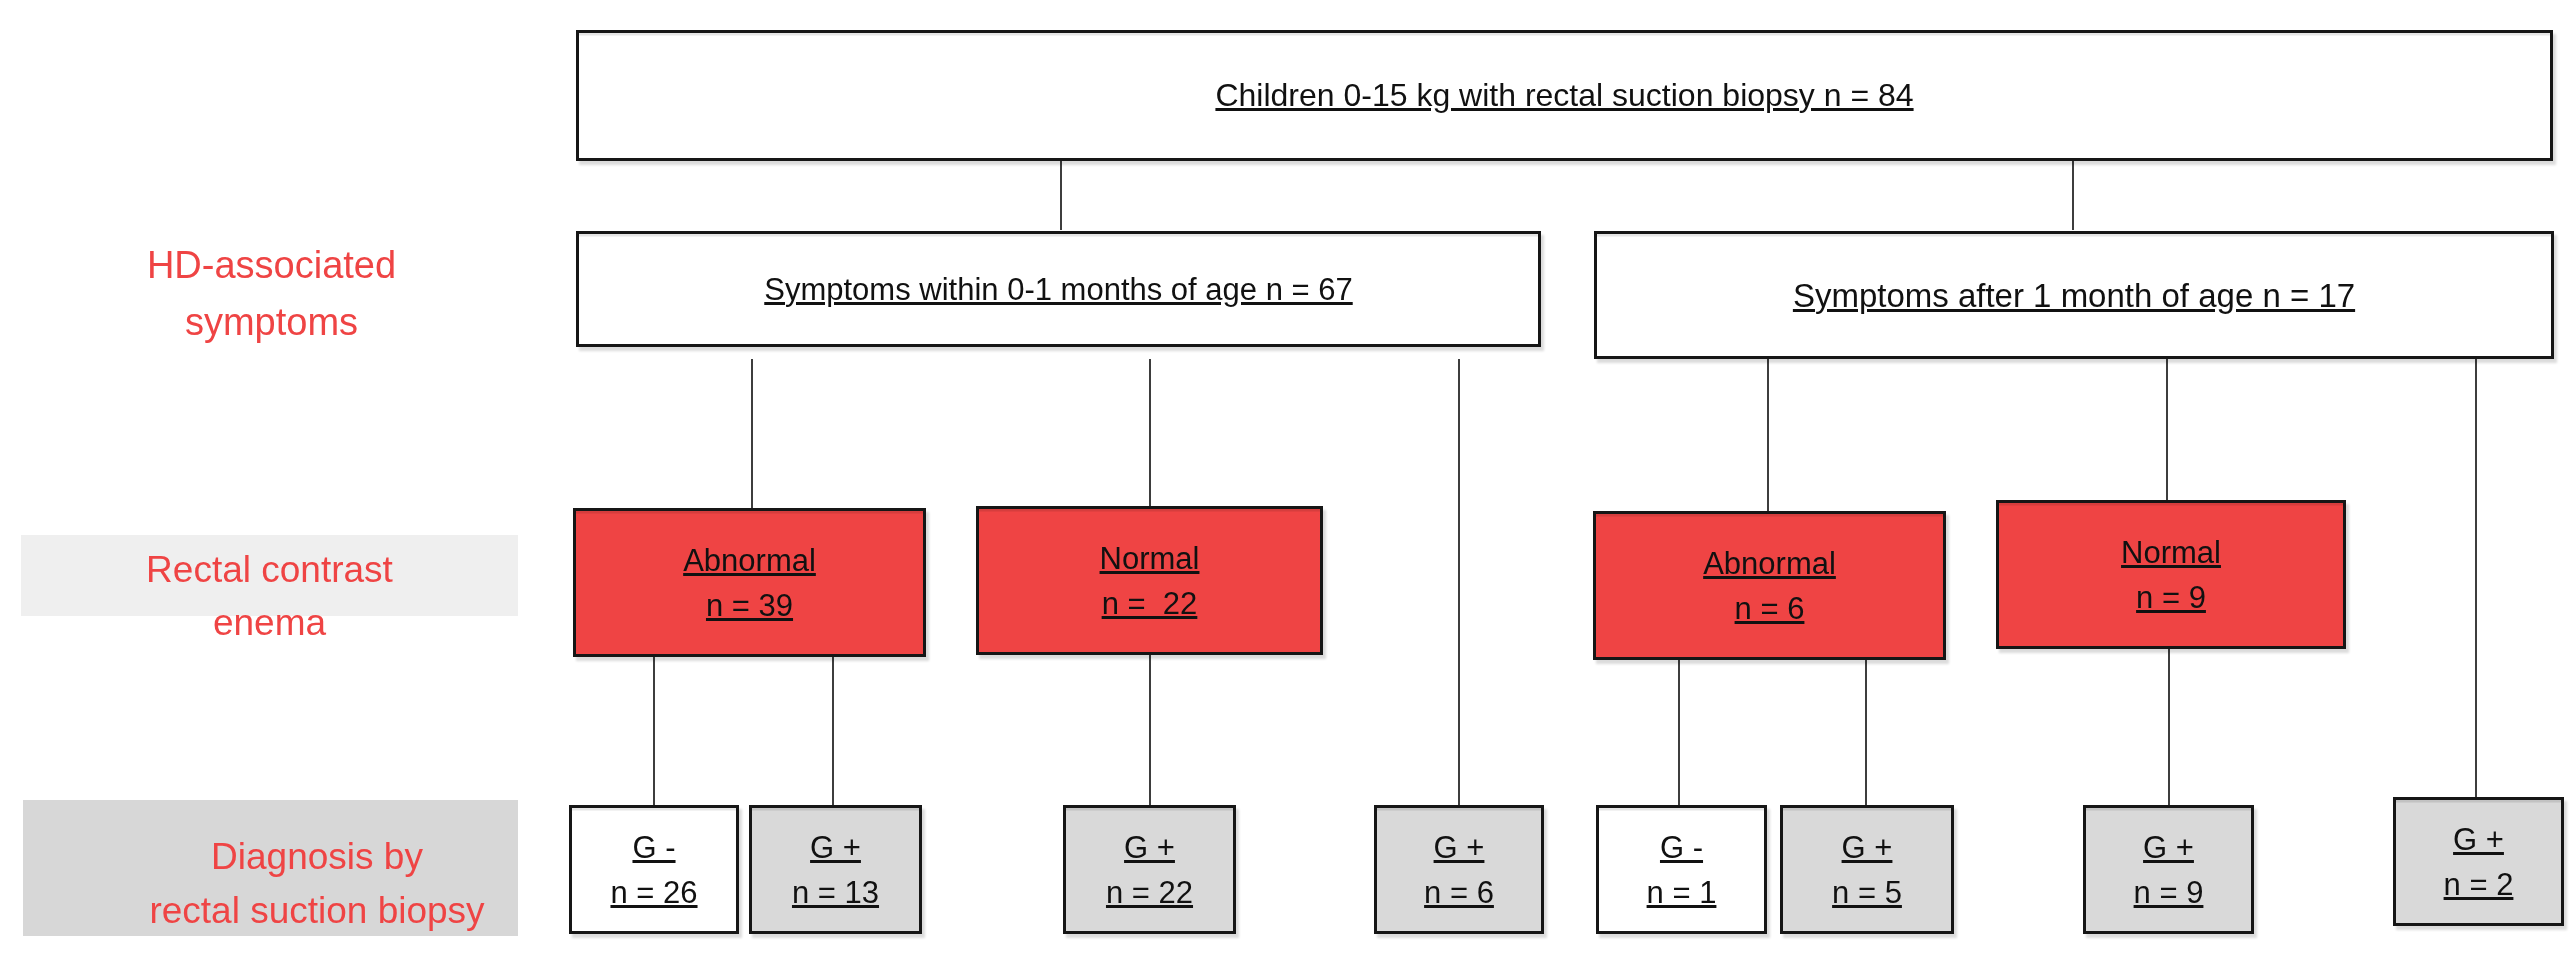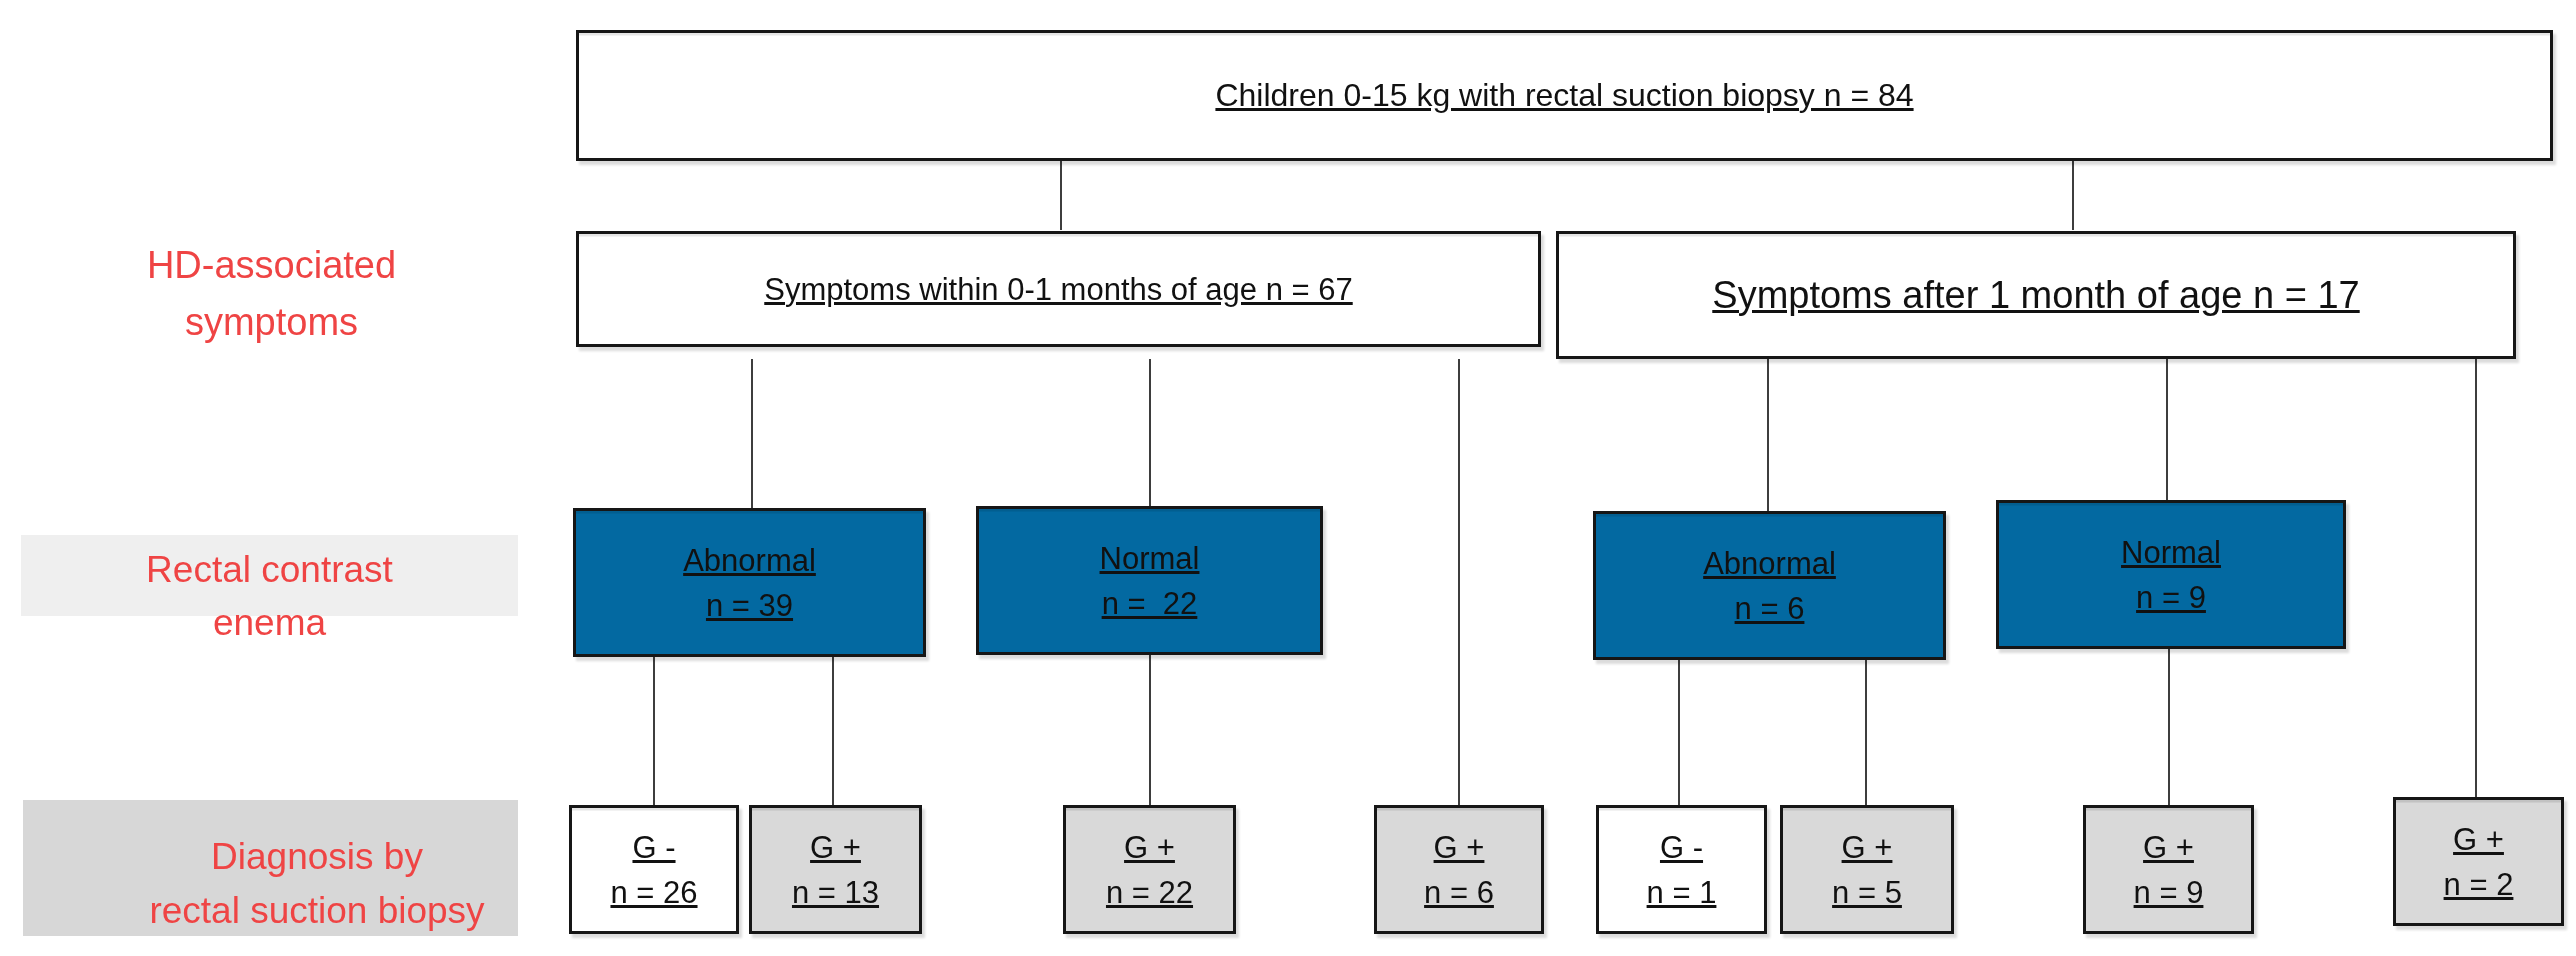--- a/index.html
+++ b/index.html
@@ -24,21 +24,21 @@
     display: flex;
     align-items: center;
     justify-content: center;
     text-align: center;
     white-space: pre-wrap;
     box-shadow: 2.9px 3.5px 2.4px rgba(0,0,0,0.14), inset 0 2.4px 0 rgba(0,0,0,0.10);
     text-decoration: underline;
   }
   .box .lbl { white-space: pre-wrap; }
   .big   { font-size: 32px; line-height: 39px; }
-  .mid   { border-width: 3.5px; font-size: 31px; line-height: 45px; background: #0369a1; }
+  .mid   { border-width: 3.5px; font-size: 31px; line-height: 45px; background: #ef4444; }
   .leaf  { border-width: 3.5px; font-size: 31px; line-height: 45px; }
   .fill-white { background: #ffffff; }
   .fill-gray  { background: #d9d9d9; }
   .vline {
     position: absolute;
     width: 1.8px;
     background: #3d3d3d;
   }
   .rowlabel {
     position: absolute;
@@ -89,21 +89,21 @@
   <div class="rowlabel dx-label" style="left:23px; top:830px; width:588px;">Diagnosis by
 rectal suction biopsy</div>
 
   <div class="box big" style="left:576px; top:29.5px; width:1977px; height:131px;">
     <span class="lbl">Children 0-15 kg with rectal suction biopsy n = 84</span>
   </div>
 
   <div class="box big" style="left:576px; top:231px; width:965px; height:116px; font-size:31px;">
     <span class="lbl">Symptoms within 0-1 months of age n = 67</span>
   </div>
-  <div class="box big" style="left:1556px; top:231px; width:960px; height:128px; font-size:38px;">
+  <div class="box big" style="left:1594px; top:231px; width:960px; height:128px; font-size:33px;">
     <span class="lbl">Symptoms after 1 month of age n = 17</span>
   </div>
 
   <div class="box mid" style="left:573px; top:508px; width:353px; height:149px;">
     <span class="lbl">Abnormal
 n = 39</span>
   </div>
   <div class="box mid" style="left:976px; top:506px; width:347px; height:149px;">
     <span class="lbl">Normal
 n =  22</span>

